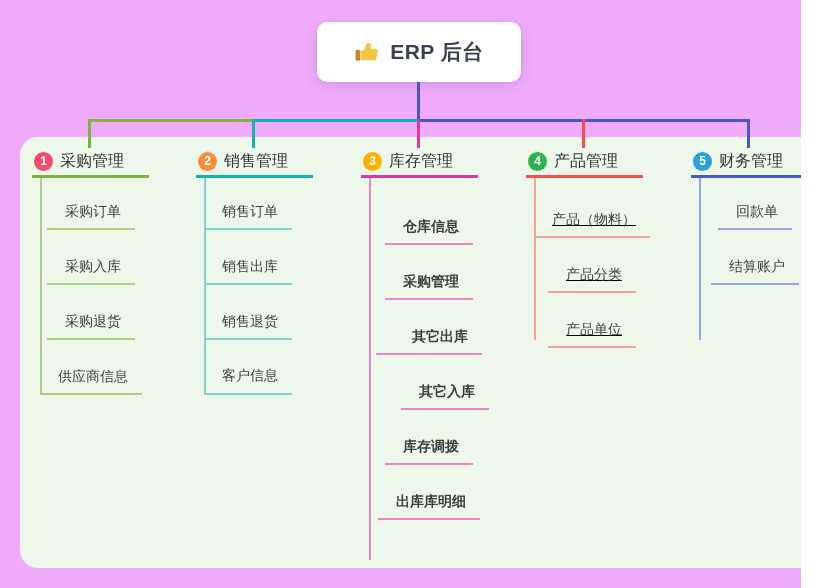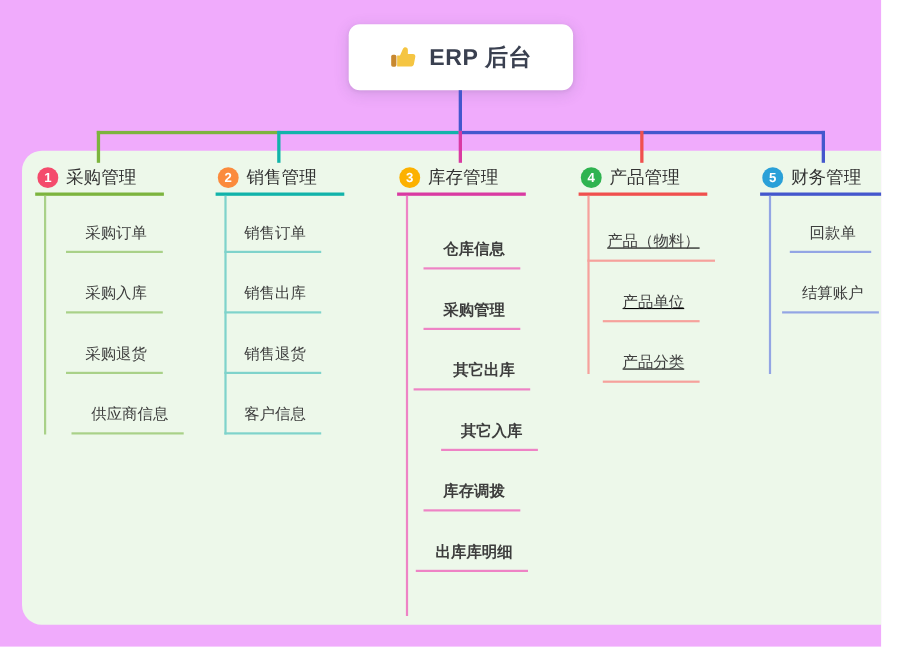--- a/index.html
+++ b/index.html
@@ -62,33 +62,33 @@
     <div class="line" style="left: 88px; top: 119px; width: 3px; height: 29px; background: rgb(124, 180, 62);"></div>
     <div class="branch-title" style="left: 32px; border-bottom: 3px solid rgb(124, 180, 62); width: 115px;">
       <span class="badge" style="background: rgb(244, 75, 108);">1</span>
       <span class="branch-label">采购管理</span>
     </div>
     <div class="line" style="left: 40px; top: 178px; width: 2px; height: 217px; background: rgb(169, 209, 136);"></div>
     <div class="children" style="left: 40px; top: 202px;">
       <div class="child-node" style="border-bottom: 2px solid rgb(169, 209, 136);">采购订单</div>
       <div class="child-node" style="border-bottom: 2px solid rgb(169, 209, 136);">采购入库</div>
       <div class="child-node" style="border-bottom: 2px solid rgb(169, 209, 136);">采购退货</div>
-      <div class="child-node" style="border-bottom: 2px solid rgb(169, 209, 136); margin-left: 25px;">供应商信息</div>
+      <div class="child-node" style="border-bottom: 2px solid rgb(169, 209, 136);">供应商信息</div>
     </div>
     <div class="line" style="left: 252px; top: 119px; width: 3px; height: 29px; background: rgb(18, 179, 170);"></div>
     <div class="branch-title" style="left: 196px; border-bottom: 3px solid rgb(18, 179, 170); width: 115px;">
       <span class="badge" style="background: rgb(251, 139, 61);">2</span>
       <span class="branch-label">销售管理</span>
     </div>
     <div class="line" style="left: 204px; top: 178px; width: 2px; height: 217px; background: rgb(127, 211, 203);"></div>
     <div class="children" style="left: 204px; top: 202px;">
       <div class="child-node" style="border-bottom: 2px solid rgb(127, 211, 203);">销售订单</div>
       <div class="child-node" style="border-bottom: 2px solid rgb(127, 211, 203);">销售出库</div>
       <div class="child-node" style="border-bottom: 2px solid rgb(127, 211, 203);">销售退货</div>
-      <div class="child-node" style="border-bottom: 2px solid rgb(127, 211, 203);">客户信息</div>
+      <div class="child-node" style="border-bottom: 2px solid rgb(127, 211, 203); font-family: Liberation Serif, serif;">客户信息</div>
     </div>
     <div class="line" style="left: 417px; top: 119px; width: 3px; height: 29px; background: rgb(217, 58, 162);"></div>
     <div class="branch-title" style="left: 361px; border-bottom: 3px solid rgb(217, 58, 162); width: 115px;">
       <span class="badge" style="background: rgb(252, 177, 0);">3</span>
       <span class="branch-label">库存管理</span>
     </div>
     <div class="line" style="left: 369px; top: 178px; width: 2px; height: 382px; background: rgb(238, 131, 197);"></div>
     <div class="children" style="left: 369px; top: 217px; font-weight: bold;">
       <div class="child-node" style="border-bottom: 2px solid rgb(238, 131, 197);">仓库信息</div>
       <div class="child-node" style="border-bottom: 2px solid rgb(238, 131, 197);">采购管理</div>
@@ -98,22 +98,22 @@
       <div class="child-node" style="border-bottom: 2px solid rgb(238, 131, 197);">出库库明细</div>
     </div>
     <div class="line" style="left: 582px; top: 119px; width: 3px; height: 29px; background: rgb(240, 80, 78);"></div>
     <div class="branch-title" style="left: 526px; border-bottom: 3px solid rgb(240, 80, 78); width: 115px;">
       <span class="badge" style="background: rgb(47, 179, 80);">4</span>
       <span class="branch-label">产品管理</span>
     </div>
     <div class="line" style="left: 534px; top: 178px; width: 2px; height: 162px; background: rgb(246, 161, 156);"></div>
     <div class="children" style="left: 534px; top: 210px; text-decoration: underline;">
       <div class="child-node" style="border-bottom: 2px solid rgb(246, 161, 156);">产品（物料）</div>
+      <div class="child-node" style="border-bottom: 2px solid rgb(246, 161, 156);">产品分类</div>
       <div class="child-node" style="border-bottom: 2px solid rgb(246, 161, 156);">产品单位</div>
-      <div class="child-node" style="border-bottom: 2px solid rgb(246, 161, 156);">产品分类</div>
     </div>
     <div class="line" style="left: 747px; top: 119px; width: 3px; height: 29px; background: rgb(68, 87, 205);"></div>
     <div class="branch-title" style="left: 691px; border-bottom: 3px solid rgb(68, 87, 205); width: 115px;">
       <span class="badge" style="background: rgb(42, 160, 216);">5</span>
       <span class="branch-label">财务管理</span>
     </div>
     <div class="line" style="left: 699px; top: 178px; width: 2px; height: 162px; background: rgb(147, 165, 228);"></div>
     <div class="children" style="left: 699px; top: 202px; margin-left: 12px;">
       <div class="child-node" style="border-bottom: 2px solid rgb(147, 165, 228);">回款单</div>
       <div class="child-node" style="border-bottom: 2px solid rgb(147, 165, 228);">结算账户</div>

